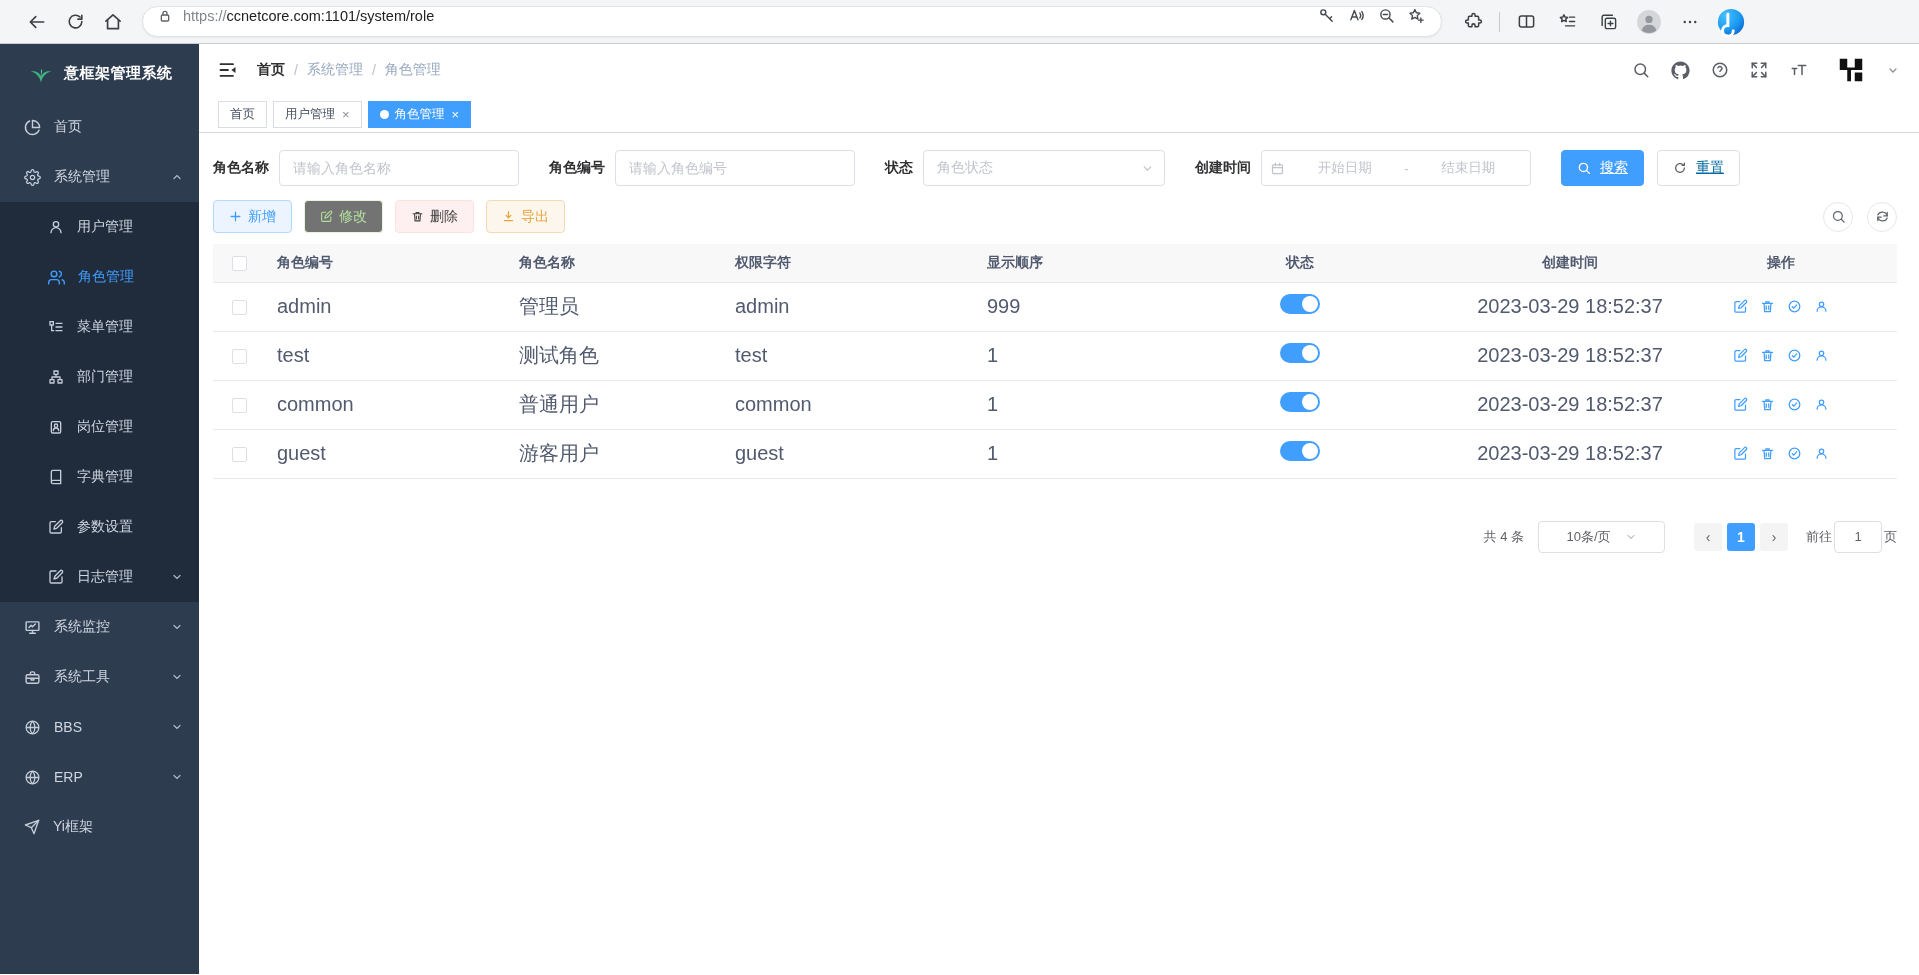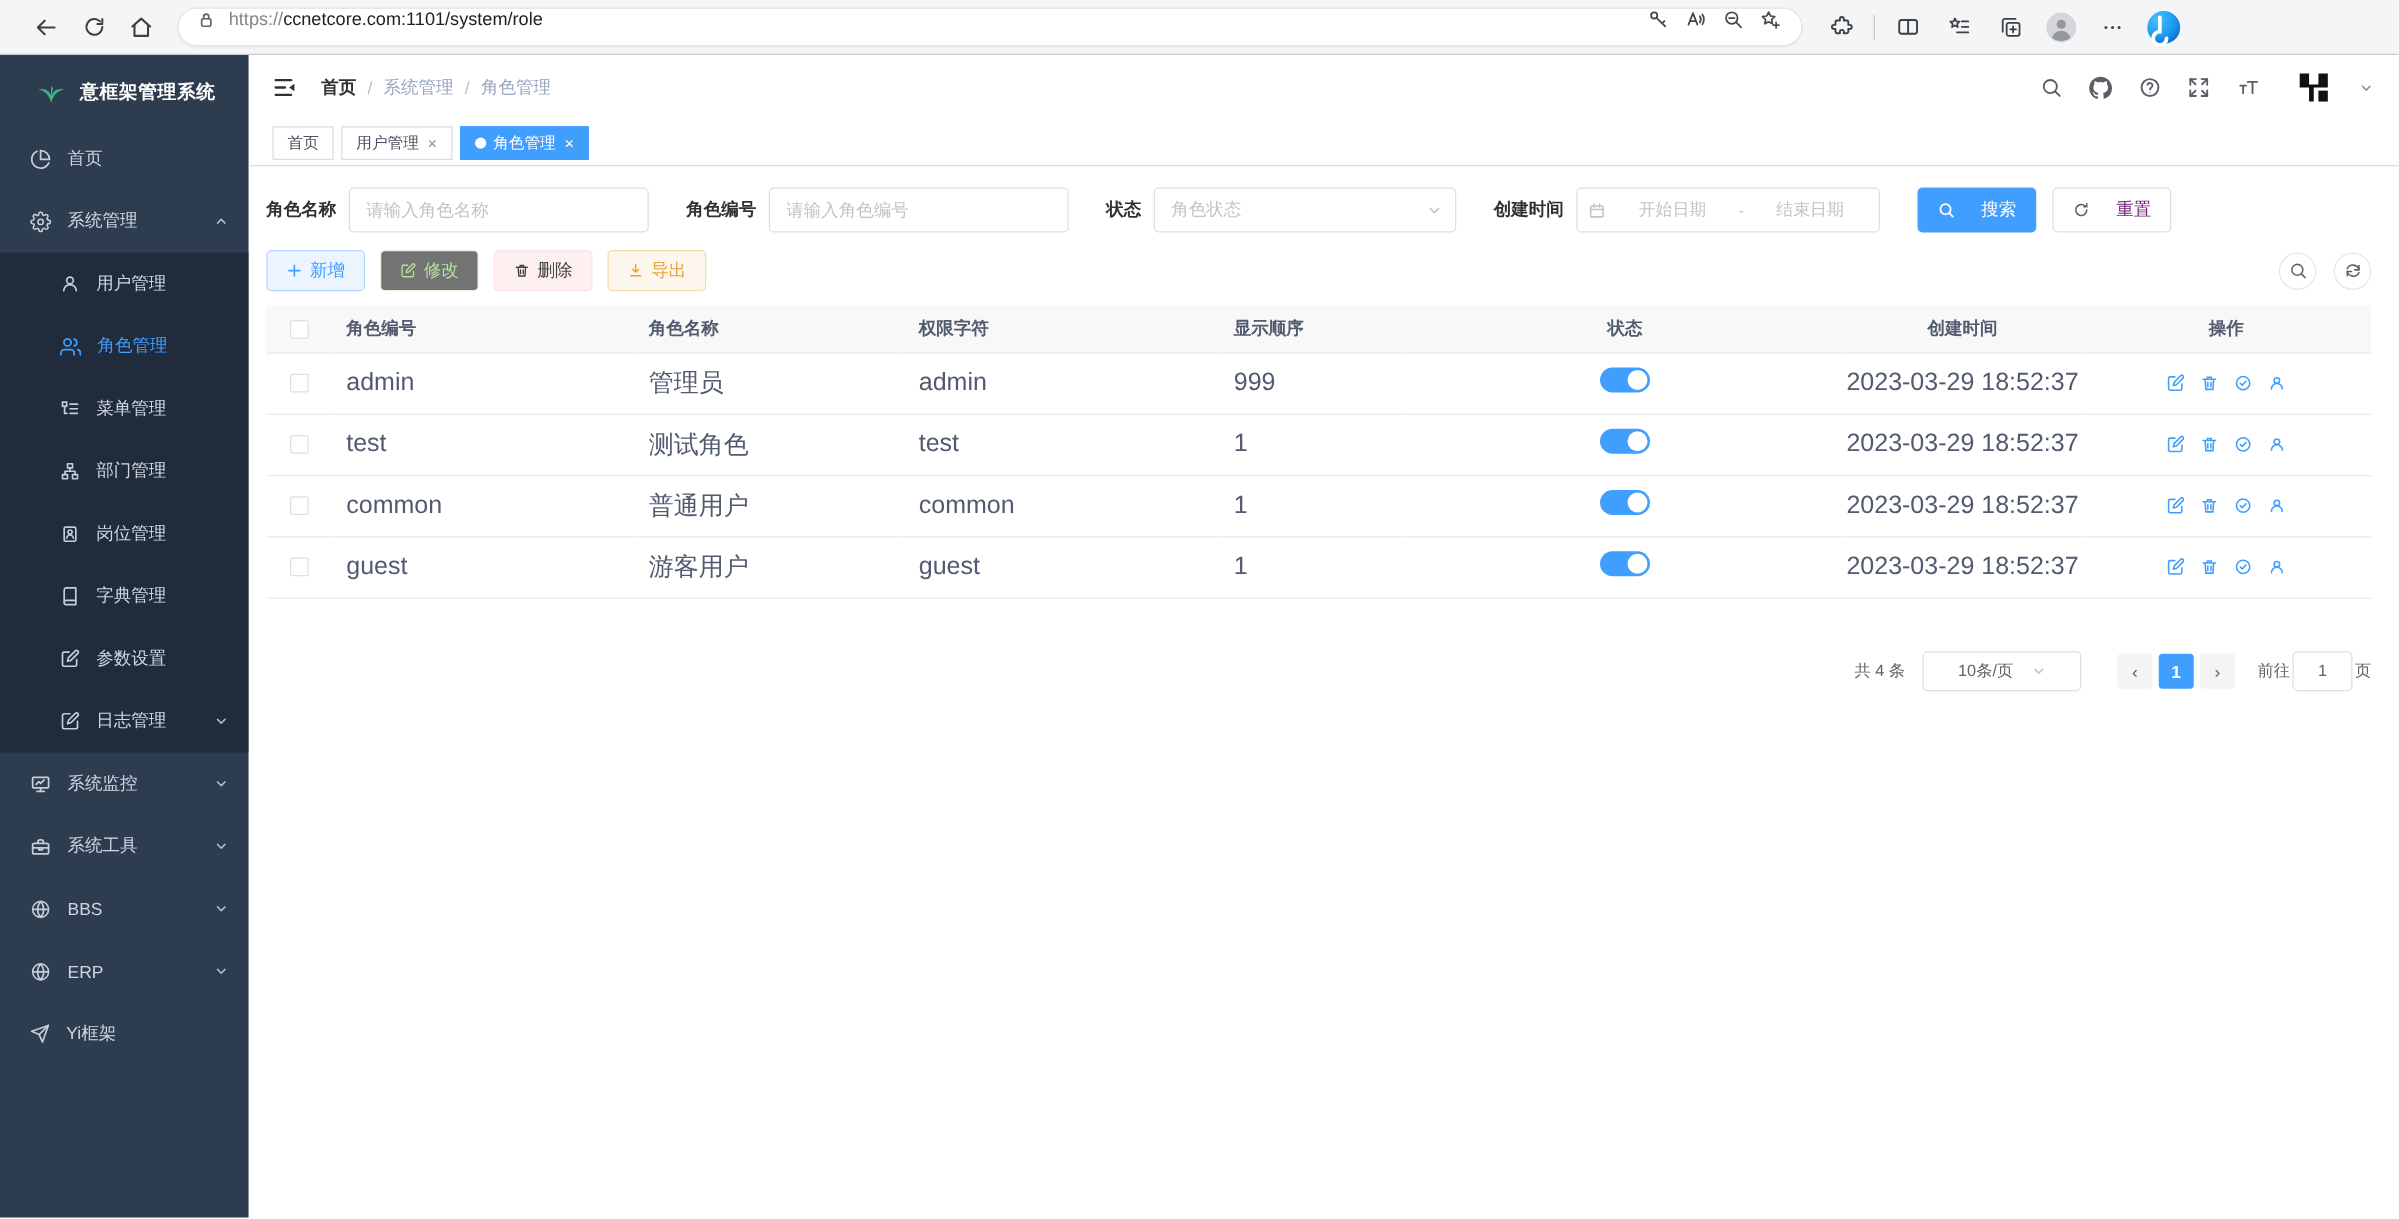--- a/index.html
+++ b/index.html
@@ -56,26 +56,26 @@
 
   
   .filter-row { display:flex; align-items:center; }
   .f-item { display:flex; align-items:center; margin-right:30px; }
   .f-item > label { font-size:14px; font-weight:bold; color:#303133; margin-right:10px; white-space:nowrap; }
   .inp { height:36px; border:1px solid #dcdfe6; border-radius:4px; background:#fff; font-size:14px; color:#606266; padding:0 13px; }
   .inp::placeholder { color:#c0c4cc; }
   .w240 { width:240px; }
   .sel { width:242px; height:36px; border:1px solid #dcdfe6; border-radius:4px; display:flex; align-items:center; padding:0 10px 0 13px; cursor:pointer; }
   .sel .ph { flex:1; font-size:14px; color:#c0c4cc; }
-  .date-box { width:243px; height:36px; border:1px solid #dcdfe6; border-radius:4px; display:flex; align-items:center; padding:0 8px; gap:6px; cursor:text; }
+  .date-box { width:270px; height:36px; border:1px solid #dcdfe6; border-radius:4px; display:flex; align-items:center; padding:0 8px; gap:6px; cursor:text; }
   .date-box .ph { font-size:13.5px; color:#c0c4cc; flex:1; text-align:center; }
   .date-box .dash { font-size:13px; color:#c0c4cc; }
-  .btn { height:36px; border-radius:4px; border:1px solid transparent; display:flex; align-items:center; justify-content:center; gap:21px; font-size:14px; cursor:pointer; padding:0 15px; }
+  .btn { height:36px; border-radius:4px; border:1px solid transparent; display:flex; align-items:center; justify-content:center; gap:9px; font-size:14px; cursor:pointer; padding:0 15px;text-decoration:underline; }
   .btn-primary { background:#409eff; border-color:#409eff; color:#fff; }
-  .btn-plain { background:#fff; border-color:#dcdfe6; color:#701a75; }
+  .btn-plain { background:#fff; border-color:#dcdfe6; color:#0369a1; }
   .gap13 { margin-right:13px; }
 
   
   .toolbar { display:flex; align-items:center; margin-top:14px; gap:12px; }
   .tbtn { height:33px; padding:0 15px; border-radius:4px; font-size:14px; display:flex; align-items:center; gap:6px; cursor:pointer; border:1px solid; }
   .tbtn.add { background:#ecf5ff; border-color:#b3d8ff; color:#409eff; }
   .tbtn.edit { background:#737373; border-color:#e8f5de; color:#b3e19d; }
   .tbtn.del { background:#fef0f0; border-color:#fde2e2; color:#404040; }
   .tbtn.exp { background:#fdf6ec; border-color:#f5dab1; color:#e6a23c; }
   .round-tools { margin-left:auto; display:flex; gap:14px; }

